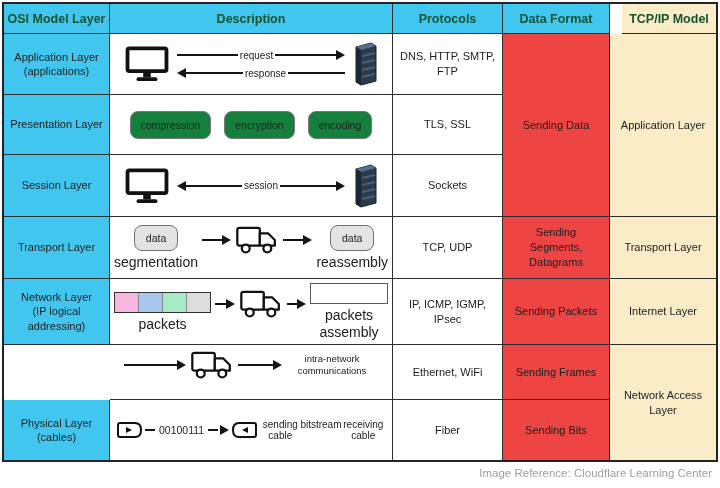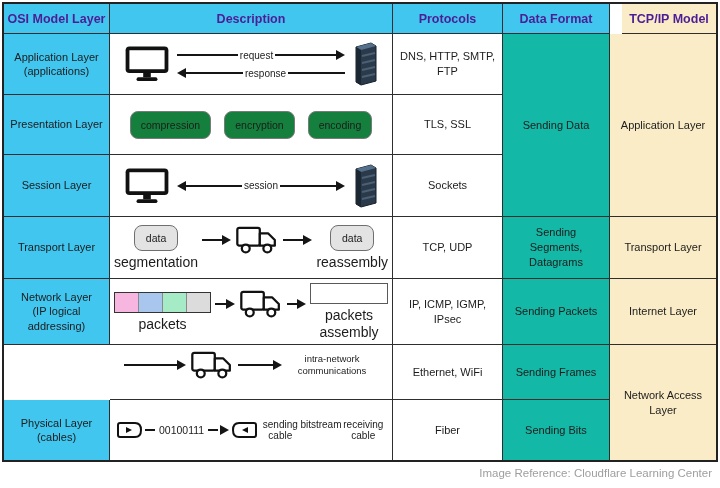--- a/index.html
+++ b/index.html
@@ -17,26 +17,26 @@
   .cell{
     box-sizing:border-box;
     border-right:1.5px solid #2e2e2e;
     border-bottom:1.5px solid #2e2e2e;
     display:flex;align-items:center;justify-content:center;
     text-align:center;
     overflow:hidden;
   }
   .nbr{border-right:none;}
   .nbb{border-bottom:none;}
-  .hcell{background:#41c6f0;font-weight:bold;font-size:12.5px;color:#4c1d95;}
+  .hcell{background:#41c6f0;font-weight:bold;font-size:12.5px;color:#14532d;}
   .hcell.tan{background:#f8ead7;background:#faecc6;margin-left:12px;}
   .layer{background:#41c6f0;font-size:11px;line-height:1.3;padding:2px 4px;}
   .layer .sub{display:block;}
   .txtcell{font-size:11px;line-height:1.35;padding:2px 6px;}
-  .dfmt{background:#14b8a6;}
+  .dfmt{background:#ef4444;}
   .tcp{background:#faecc6;}
   .desc{background:#fff;padding:2px 4px;}
 
   
   .aline{display:flex;align-items:center;}
   .seg{height:2px;background:#151515;flex:1;min-width:10px;}
   .ah-r{width:0;height:0;border-left:9px solid #151515;border-top:5px solid transparent;border-bottom:5px solid transparent;flex:0 0 auto;}
   .ah-l{width:0;height:0;border-right:9px solid #151515;border-top:5px solid transparent;border-bottom:5px solid transparent;flex:0 0 auto;}
   .alabel{font-size:10px;padding:0 2px;white-space:nowrap;}
 

